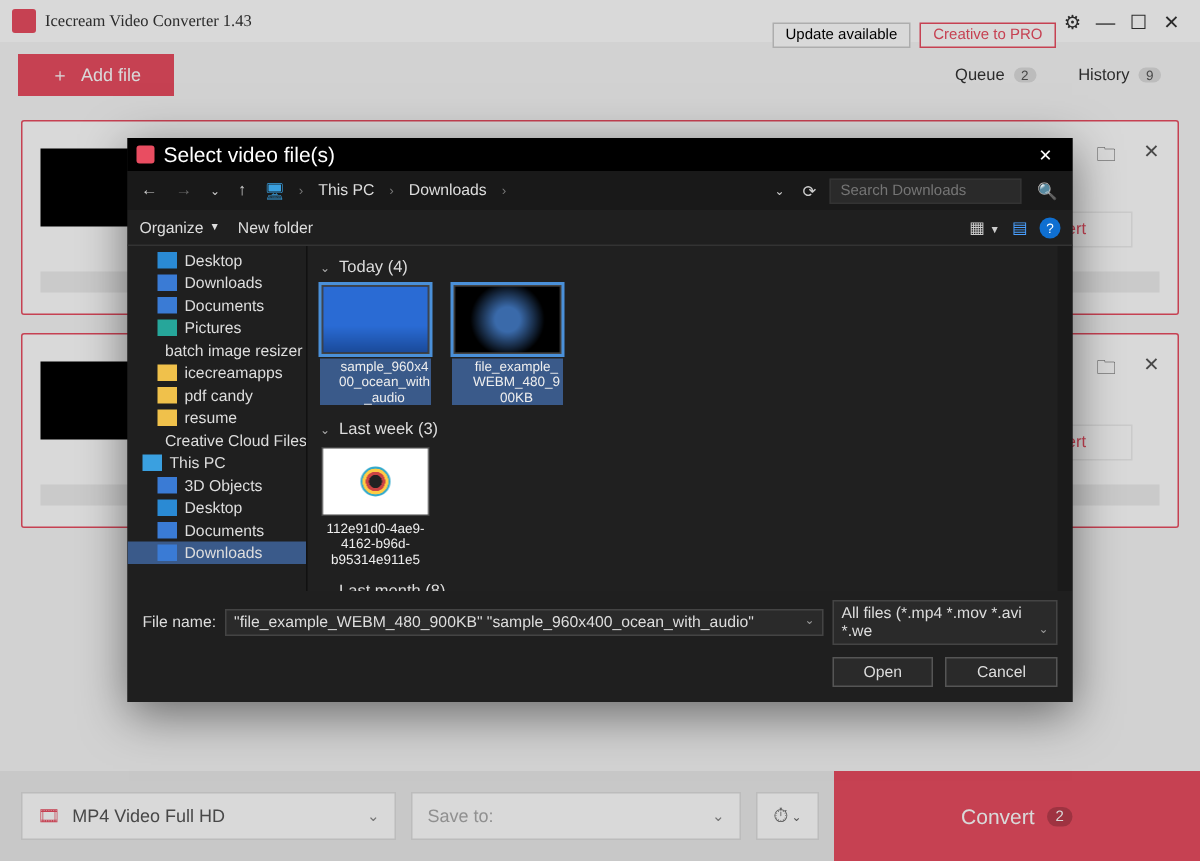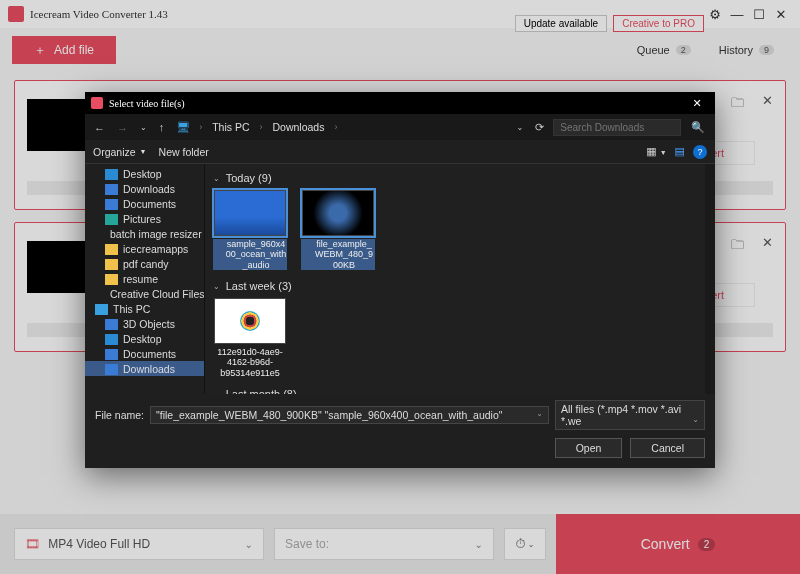--- a/index.html
+++ b/index.html
@@ -37,41 +37,41 @@
 .clockbtn { width: 42px; height: 32px; background: #fff; border: 1px solid #ddd; display: flex; align-items: center; justify-content: center; font-size: 13px; color: #666; }
 .convertbtn { flex: 1; align-self: stretch; background: #e94d61; color: #fff; border: none; font-size: 14px; display: flex; align-items: center; justify-content: center; gap: 8px; cursor: pointer; }
 .convertbtn .cbadge { background: rgba(0,0,0,.2); border-radius: 8px; font-size: 10px; padding: 1px 6px; }
 
 
 .modal-shade { position: absolute; inset: 0; background: rgba(0,0,0,.15); display: flex; align-items: flex-start; justify-content: center; }
 .dialog { width: 630px; margin-top: 92px; background: #1f1f1f; color: #ddd; font-size: 11px; box-shadow: 0 8px 30px rgba(0,0,0,.5); }
 
 .dlg-title { height: 22px; background: #000; display: flex; align-items: center; padding: 0 6px; }
 .dlg-title .logo { width: 12px; height: 12px; background: #e94d61; border-radius: 2px; margin-right: 6px; }
-.dlg-title .txt { color: #fff; font-size: 10px; flex: 1; font-family: Liberation Serif, serif; }
+.dlg-title .txt { color: #fff; font-size: 14px; flex: 1; }
 .dlg-title .x { color: #fff; width: 24px; text-align: center; cursor: pointer; font-size: 11px; }
 
 .dlg-nav { height: 26px; background: #191919; display: flex; align-items: center; padding: 0 6px; gap: 6px; }
 .dlg-nav .nico { color: #ccc; font-size: 11px; padding: 0 3px; cursor: pointer; }
 .dlg-nav .nico.dim { color: #666; }
 .dlg-nav .crumb { color: #ddd; font-size: 10.5px; padding: 0 4px; }
 .dlg-nav .sep { color: #777; font-size: 9px; }
 .dlg-nav .navflex { flex: 1; }
 .dlg-nav .search { background: #2a2a2a; border: 1px solid #333; color: #999; font-size: 10px; padding: 2px 6px; width: 128px; }
 .dlg-nav .searchico { color: #888; font-size: 11px; padding: 0 4px; }
 
 .dlg-tools { height: 24px; background: #1f1f1f; display: flex; align-items: center; padding: 0 8px; gap: 12px; border-bottom: 1px solid #333; }
 .dlg-tools .org { color: #ddd; font-size: 10.5px; display: flex; align-items: center; gap: 4px; cursor: pointer; }
 .dlg-tools .right { margin-left: auto; display: flex; gap: 8px; align-items: center; }
 .dlg-tools .tico { color: #ccc; font-size: 11px; cursor: pointer; }
 .dlg-tools .help { width: 14px; height: 14px; border-radius: 50%; background: #0f6fd1; color: #fff; font-size: 9px; display: flex; align-items: center; justify-content: center; }
 
 .dlg-body { display: flex; height: 230px; }
 .tree { width: 120px; background: #1f1f1f; overflow: hidden; padding: 2px 0; border-right: 1px solid #111; }
-.tree .node { display: flex; align-items: flex-end; gap: 5px; padding: 1.5px 4px 1.5px 10px; font-size: 10.5px; color: #ddd; white-space: nowrap; cursor: pointer; }
+.tree .node { display: flex; align-items: flex-start; gap: 5px; padding: 1.5px 4px 1.5px 10px; font-size: 10.5px; color: #ddd; white-space: nowrap; cursor: pointer; }
 .tree .node.d2 { padding-left: 20px; }
 .tree .node.d3 { padding-left: 20px; }
 .tree .node.sel { background: #3a5a8a; }
 .tree .fico { width: 13px; height: 11px; display: inline-block; }
 .fico.folder { background: #f0c14b; }
 .fico.folderb { background: #3a7bd5; }
 .fico.desktop { background: #2a8ad4; }
 .fico.pc { background: #3aa0e0; }
 .fico.pic { background: #26a69a; }
 .fico.cc { background: #f0c14b; }
@@ -269,21 +269,21 @@
           </div>
           <div class="node d2 sel">
             <span class="fico folderb"></span>
             <span>Downloads</span>
           </div>
         </div>
 
       <div class="content">
         <div class="group-h">
             <span class="chev">⌄</span>
-            <span>Today (9)</span>
+            <span>Today (4)</span>
           </div>
         <div class="thumbs" id="g-today">
             <div class="fthumb sel">
               <div class="pic ocean"></div>
               <div class="cap">sample_960x400_ocean_with_audio</div>
             </div>
             <div class="fthumb sel">
               <div class="pic earth"></div>
               <div class="cap">file_example_WEBM_480_900KB</div>
             </div>

